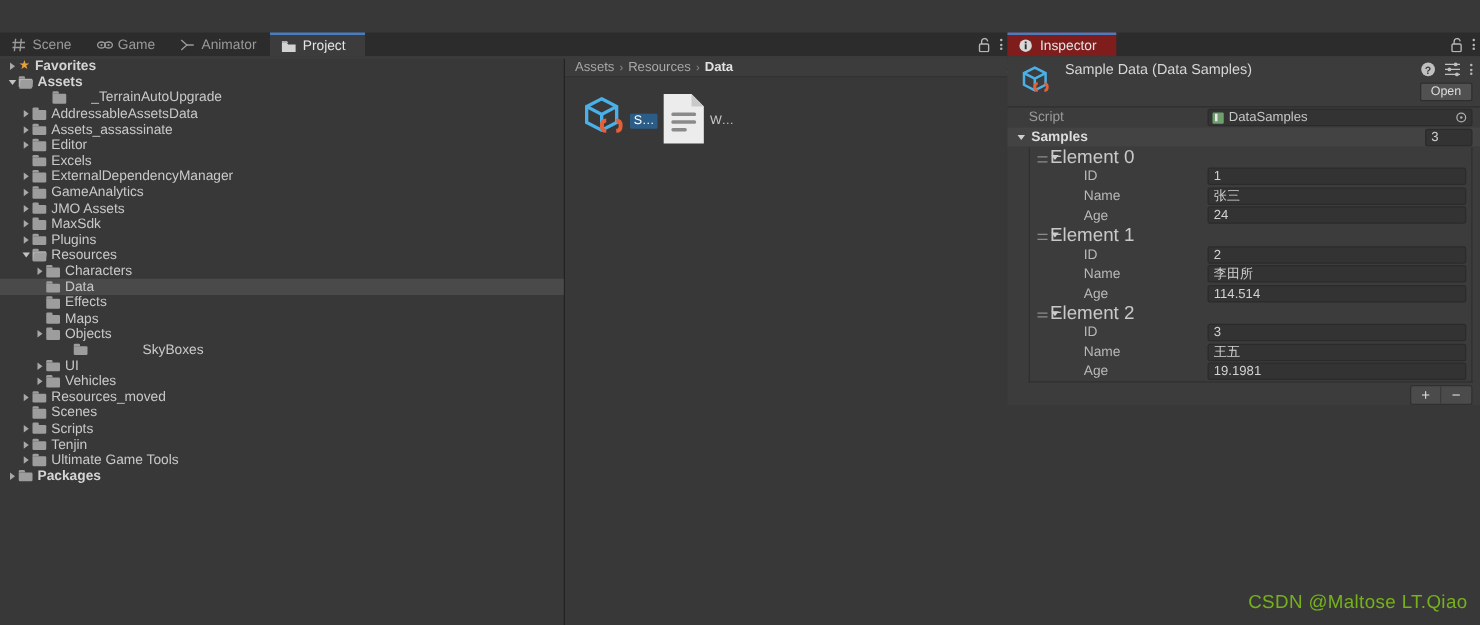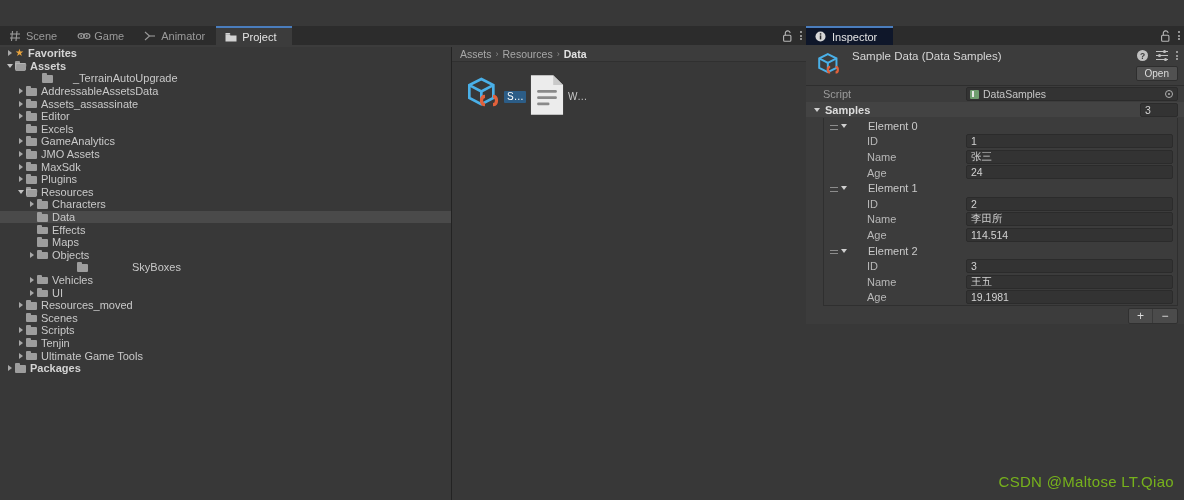--- a/index.html
+++ b/index.html
@@ -128,21 +128,21 @@
     position:absolute; left:0; bottom:0; width:806px; height:18px; background:#414141;
     border-top:1px solid #2b2b2b; display:flex; align-items:center; padding-left:6px; gap:4px;
   }
   #proj-status .path{ font-size:10.5px; color:#d0d0d0; }
   .zoom-slider{ position:absolute; left:728px; top:7px; width:70px; height:4px;}
   .zoom-slider .track{ position:absolute;left:0;top:1.5px;width:70px;height:1.5px;background:#6a6a6a;}
   .zoom-slider .knob{ position:absolute; left:42px; top:-3px; width:10px;height:10px;border-radius:50%;background:#b8b8b8;}
 
   
   #insp-tabbar{ height:19px; background:#2c2c2c; display:flex; align-items:center; position:relative;}
-  #insp-tabbar .tab.active{ background:#0f172a; }
+  #insp-tabbar .tab.active{ background:#7f1d1d; }
   .tb-right{ position:absolute; right:4px; top:0; height:19px; display:flex; align-items:center; gap:7px;}
   .kebab{ display:flex;flex-direction:column;gap:1.6px;align-items:center;}
   .kebab b{ width:2px;height:2px;border-radius:50%;background:#b6b6b6;display:block;}
 
   #insp-header{
     height:41px; background:#3c3c3c; position:relative; border-bottom:1px solid #2e2e2e;
   }
   #insp-header .big-ico{ position:absolute; left:9px; top:6px; width:28px;height:28px;}
   #insp-header .title{ position:absolute; left:46px; top:5px; font-size:11.5px; color:#d6d6d6;}
   #insp-header .hdr-icons{ position:absolute; right:6px; top:5px; display:flex;align-items:center;gap:8px;}
@@ -184,21 +184,21 @@
   .samples-row .numfield{ right:6px; width:38px; top:0.5px; }
 
   #array-box{
     margin: 1px 6px 0 17px; border:1px solid #2f2f2f; border-top:none;
     background:#3c3c3c; position:relative;
   }
   .elem-row{ height:15.6px; position:relative; display:flex;align-items:center;}
   .elem-row .drag{ position:absolute;left:6px;top:7px;width:8px;height:0;border-top:1.3px solid #8c8c8c;}
   .elem-row .drag::after{ content:"";position:absolute;left:0;top:2.5px;width:8px;border-top:1.3px solid #8c8c8c;}
   .elem-row .tri-d{ position:absolute;left:17px;top:6px;width:0;height:0;border-left:3.4px solid transparent;border-right:3.4px solid transparent;border-top:4.6px solid #cfcfcf;}
-  .elem-row .nm{ position:absolute;left:44px; color:#c9c9c9; font-size:11px;}
+  .elem-row .nm{ position:absolute;left:16px; color:#c9c9c9; font-size:15px;}
   .field-row{ height:15.6px; position:relative; display:flex; align-items:center;}
   .field-row .nm{ position:absolute; left:43px; color:#b8b8b8; font-size:11px;}
   .field-row .numfield{ left:142px; right:4px; top:0.7px; }
 
   #arr-buttons{
     position:absolute; right:6px; margin-top:2px; display:flex;
     background:#4b4b4b; border:1px solid #303030; border-radius:2px; overflow:hidden;
   }
   #arr-buttons div{ width:24px;height:14px;display:flex;align-items:center;justify-content:center;color:#dcdcdc;font-size:12px;line-height:1;}
   #arr-buttons div:first-child{ border-right:1px solid #3a3a3a; }
@@ -392,20 +392,29 @@
               </span>
               <span class="lbl">Excels</span>
             </div>
             <div class="row" style="padding-left: 15px;">
               <span class="arrow">
                 <span class="tri-r"></span>
               </span>
               <span class="folder">
                 <i></i>
               </span>
+              <span class="lbl">ExternalDependencyManager</span>
+            </div>
+            <div class="row" style="padding-left: 15px;">
+              <span class="arrow">
+                <span class="tri-r"></span>
+              </span>
+              <span class="folder">
+                <i></i>
+              </span>
               <span class="lbl">GameAnalytics</span>
             </div>
             <div class="row" style="padding-left: 15px;">
               <span class="arrow">
                 <span class="tri-r"></span>
               </span>
               <span class="folder">
                 <i></i>
               </span>
               <span class="lbl">JMO Assets</span>
@@ -469,44 +478,44 @@
             </div>
             <div class="row" style="padding-left: 26px;">
               <span class="arrow">
                 <span class="tri-r"></span>
               </span>
               <span class="folder">
                 <i></i>
               </span>
               <span class="lbl">Objects</span>
             </div>
-            <div class="row" style="padding-left: 26px; gap: 40px;">
+            <div class="row" style="padding-left: 8px; gap: 40px;">
               <span class="arrow"></span>
               <span class="folder">
                 <i></i>
               </span>
               <span class="lbl">SkyBoxes</span>
             </div>
             <div class="row" style="padding-left: 26px;">
               <span class="arrow">
                 <span class="tri-r"></span>
               </span>
               <span class="folder">
                 <i></i>
               </span>
+              <span class="lbl">UI</span>
+            </div>
+            <div class="row" style="padding-left: 26px;">
+              <span class="arrow">
+                <span class="tri-r"></span>
+              </span>
+              <span class="folder">
+                <i></i>
+              </span>
               <span class="lbl">Vehicles</span>
-            </div>
-            <div class="row" style="padding-left: 26px;">
-              <span class="arrow">
-                <span class="tri-r"></span>
-              </span>
-              <span class="folder">
-                <i></i>
-              </span>
-              <span class="lbl">UI</span>
             </div>
             <div class="row" style="padding-left: 15px;">
               <span class="arrow">
                 <span class="tri-r"></span>
               </span>
               <span class="folder">
                 <i></i>
               </span>
               <span class="lbl">Resources_moved</span>
             </div>

